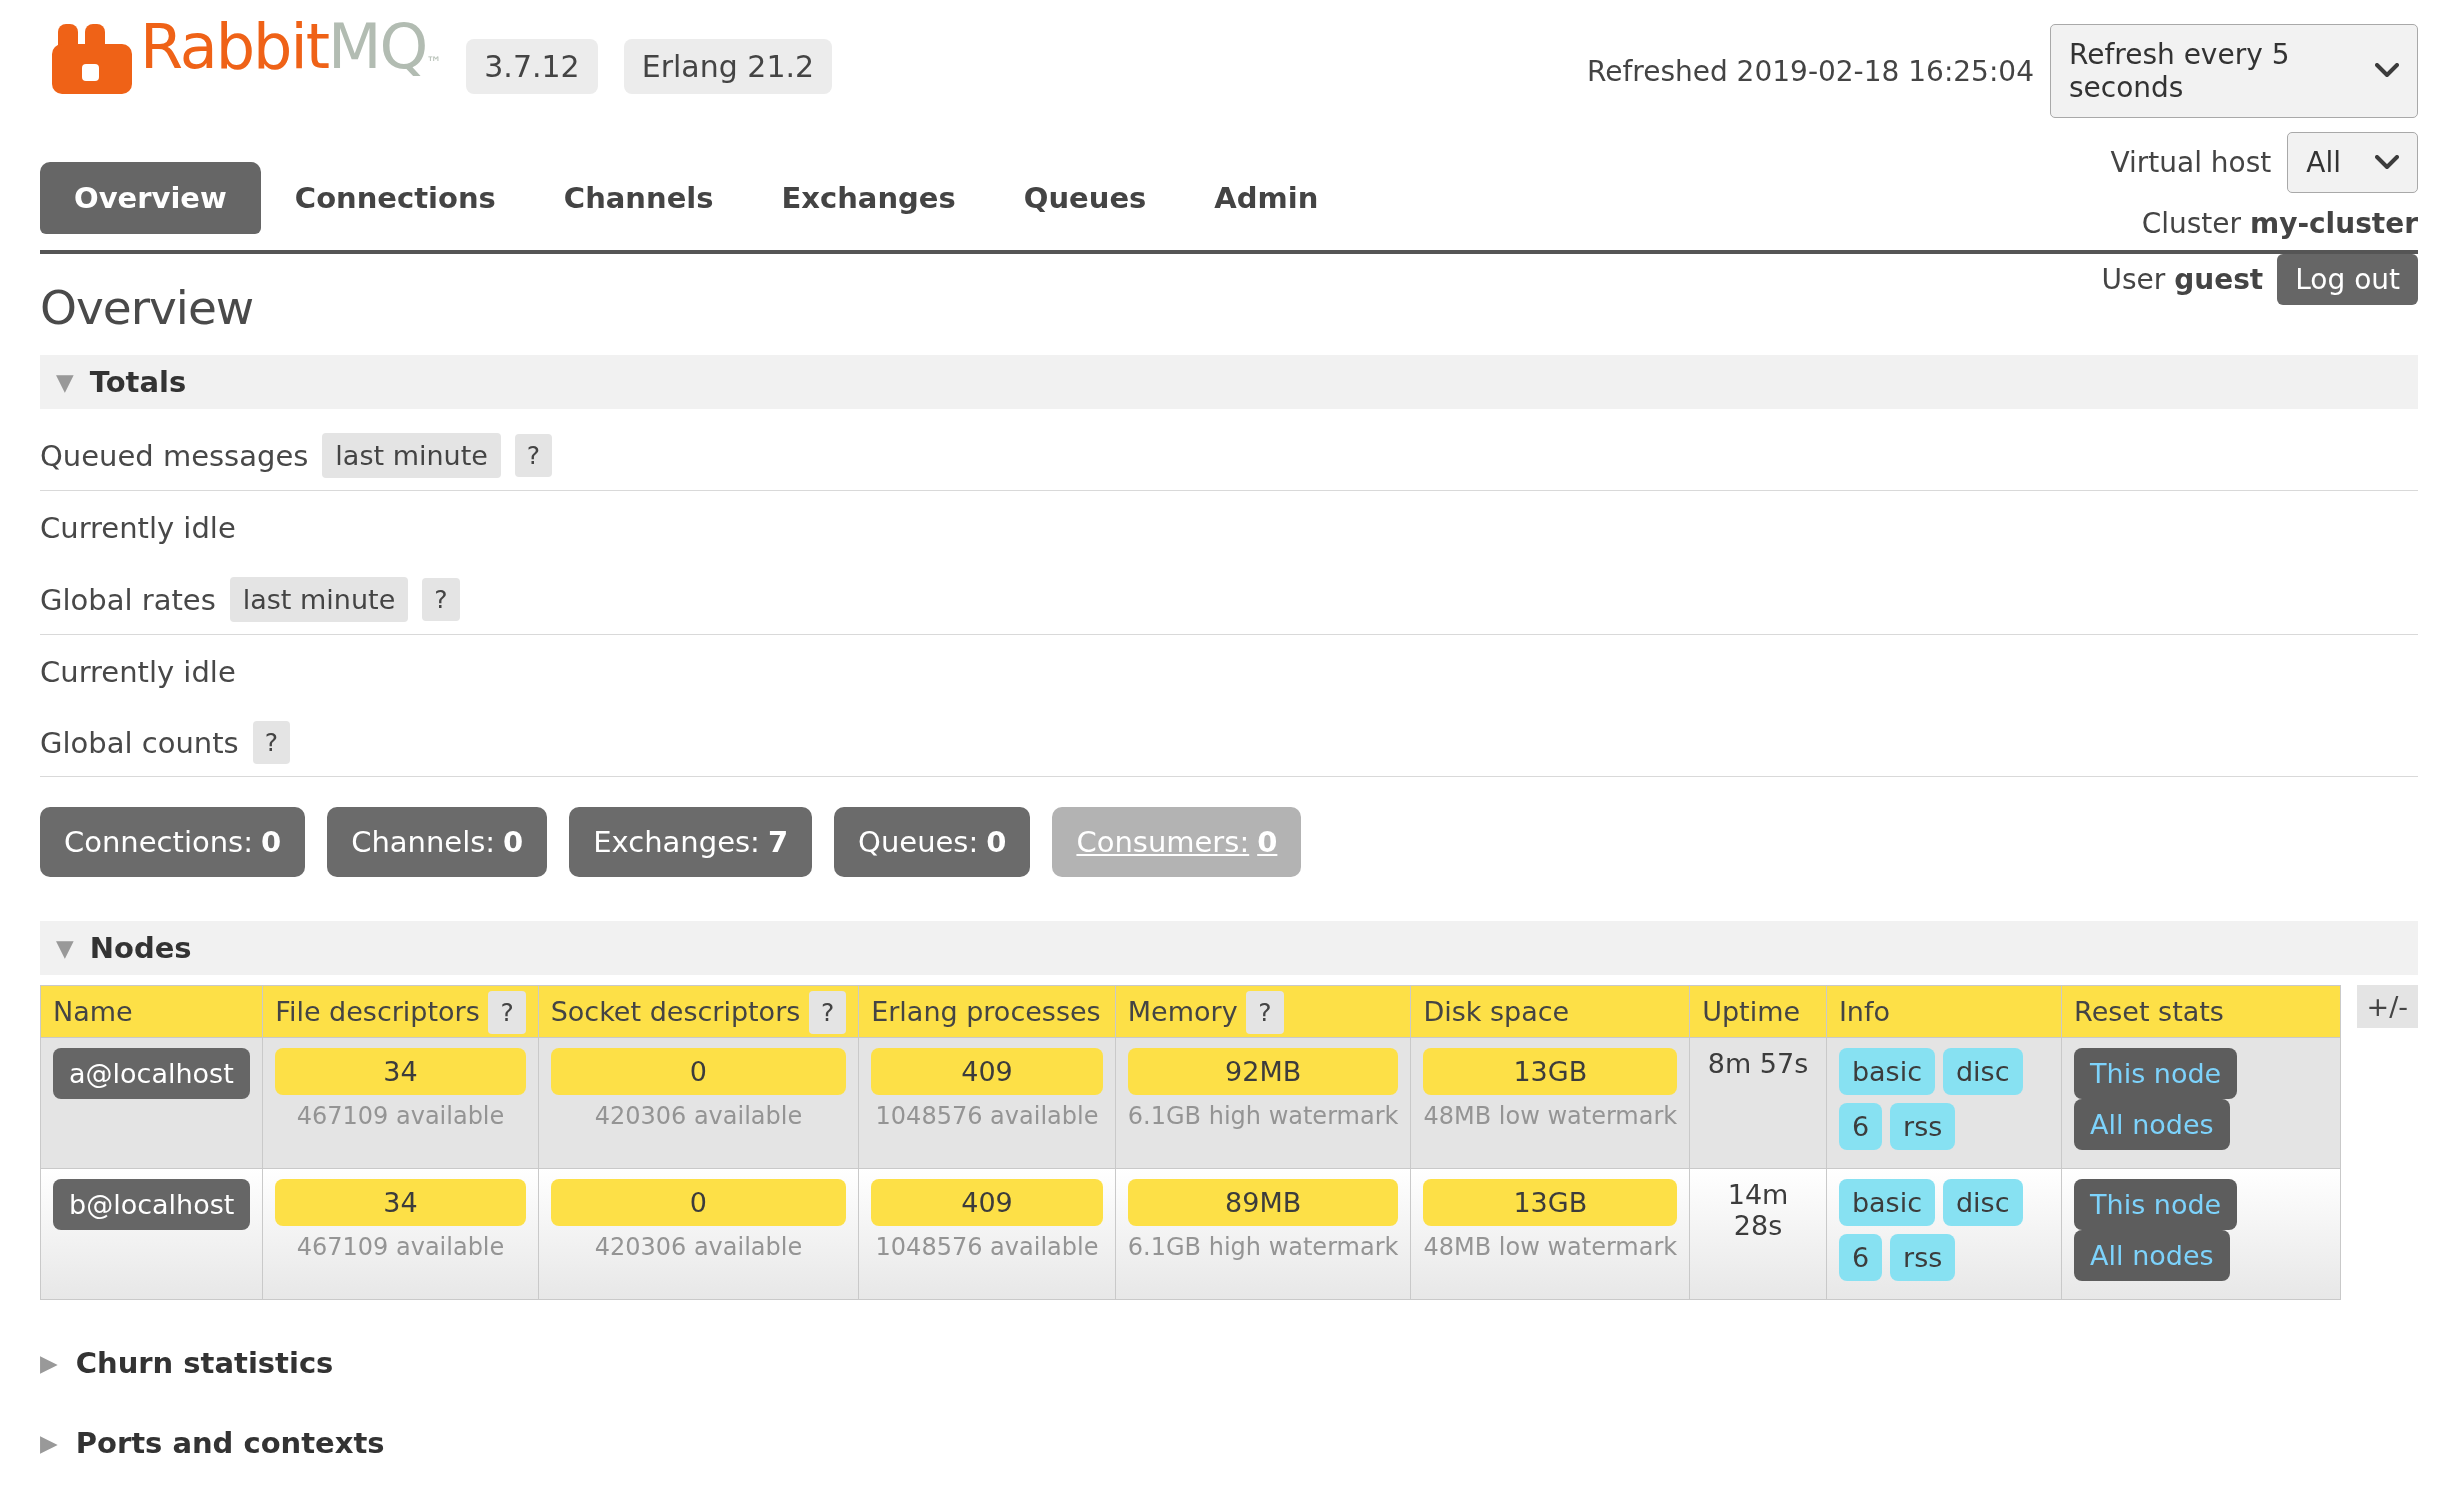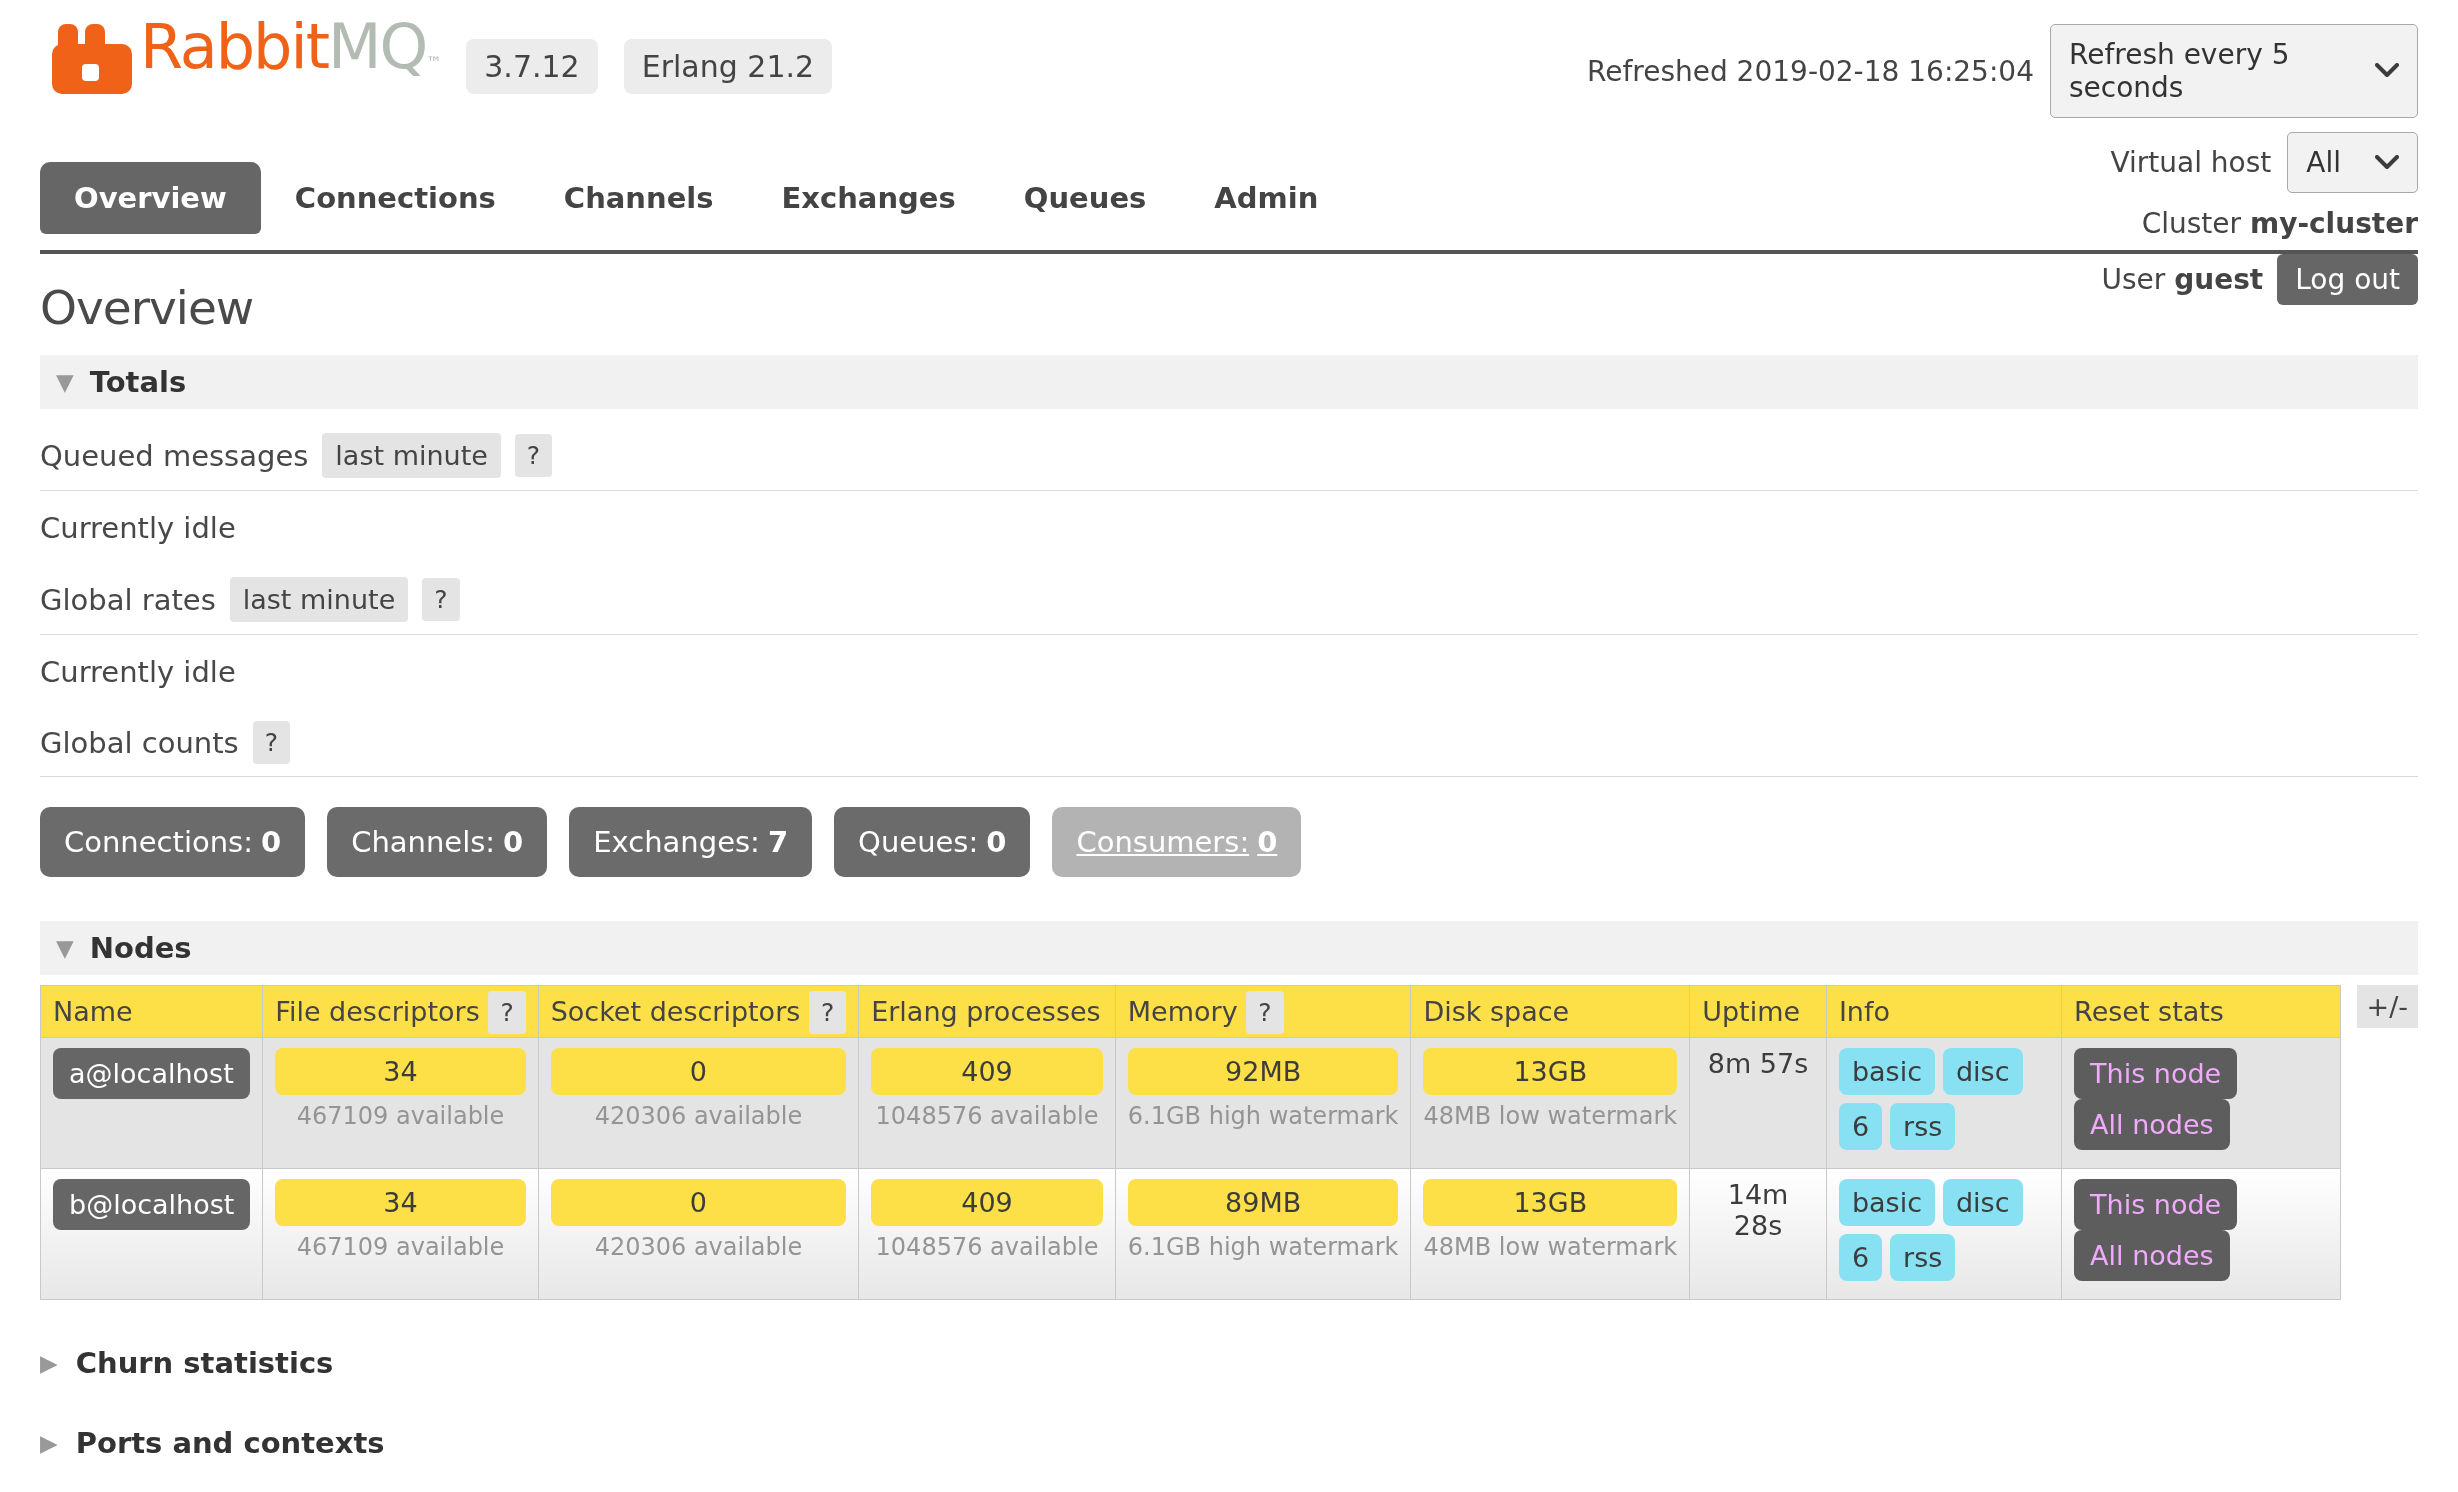--- a/index.html
+++ b/index.html
@@ -76,21 +76,21 @@
   .col-proc  { width:11.2%; } .col-mem { width:11.4%; } .col-disk { width:11.4%; }
   .col-up    { width:6.2%; } .col-info { width:12.2%; } .col-reset { width:13.6%; }
 
   .name-badge { background:#666; color:#fff; border-radius:8px; padding:10px 16px;
                 display:inline-block; cursor:pointer; }
   .bar { background:#fde047; border-radius:8px; padding:8px 4px; text-align:center; color:#3c3c3c; }
   .note { color:#949494; font-size:24px; text-align:center; margin-top:7px; white-space:nowrap; }
   td.uptime-cell { text-align:center; padding-top:20px; color:#3c3c3c; }
   .tag { background:#87e1f2; border-radius:8px; padding:8px 13px; display:inline-block;
          margin:0 8px 8px 0; color:#3c3c3c; }
-  .btn-dark { background:#5d5d5d; color:#f0abfc; border-radius:8px; padding:10px 16px;
+  .btn-dark { background:#5d5d5d; color:#7dd3fc; border-radius:8px; padding:10px 16px;
               display:inline-block; margin-right:10px; cursor:pointer; white-space:nowrap; }
   .plus-minus { background:#e4e4e4; padding:6px 10px; font-size:27px; color:#444;
                 margin-left:16px; cursor:pointer; }
 
   .collapsed-section { display:flex; align-items:center; gap:18px; margin:46px 0;
                        font-size:29px; font-weight:bold; color:#333; cursor:pointer; }
 </style>
 </head>
 <body>
 

